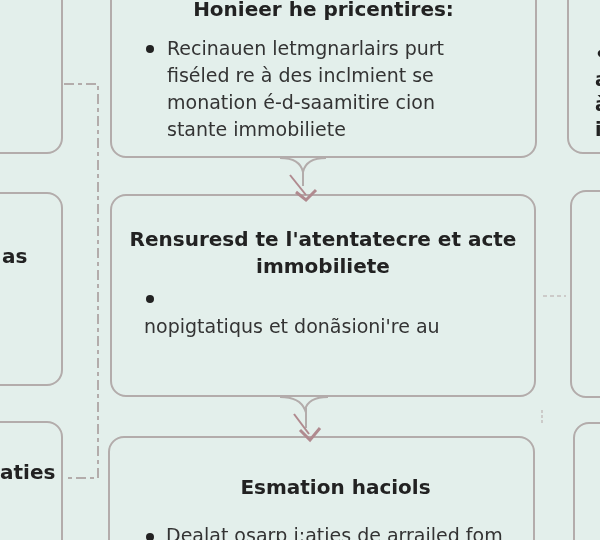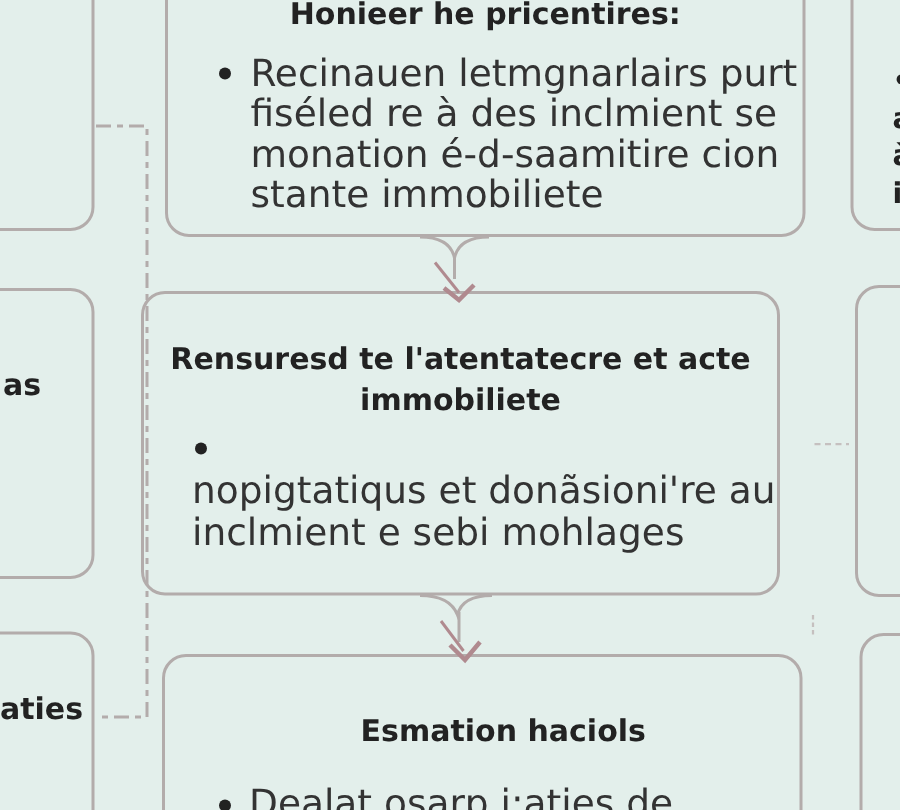--- a/index.html
+++ b/index.html
@@ -14,21 +14,21 @@
     border: 2px solid #b3acab;
     border-radius: 16px;
     background: #e3efeb;
     box-sizing: border-box;
   }
   .title {
     position: absolute; left: 0; right: 0; text-align: center;
     font-weight: bold; font-size: 20px; line-height: 27px; color: #222;
   }
   .bullet-text {
-    position: absolute; font-size: 25px; line-height: 27px; color: #333;
+    position: absolute; font-size: 19px; line-height: 27px; color: #333;
   }
   .bullet-dot {
     position: absolute; width: 8px; height: 8px; border-radius: 50%; background: #222;
   }
   .side-label {
     position: absolute; font-weight: bold; font-size: 20px; color: #222;
   }
   .side-char {
     position: absolute; font-weight: bold; font-size: 19px; color: #222; line-height: 25px;
   }
@@ -56,26 +56,25 @@
 
 <div class="box" style="left:110px; top:-20px; width:427px; height:178px;">
   <div class="title" style="top:14px;">Honieer he pricentires:</div>
   <span class="bullet-dot" style="left:34px; top:63px;"></span>
   <div class="bullet-text" style="left:55px; top:53px;">Recinauen letmgnarlairs purt</div>
   <div class="bullet-text" style="left:55px; top:80px;">fiséled re à des inclmient se</div>
   <div class="bullet-text" style="left:55px; top:107px;">monation é-d-saamitire cion</div>
   <div class="bullet-text" style="left:55px; top:134px;">stante immobiliete</div>
 </div>
 
-<div class="box" style="left:94px; top:194px; width:426px; height:203px;">
+<div class="box" style="left:110px; top:194px; width:426px; height:203px;">
   <div class="title" style="top:30px;">Rensuresd te l'atentatecre et acte</div>
   <div class="title" style="top:57px;">immobiliete</div>
   <span class="bullet-dot" style="left:34px; top:99px;"></span>
   <div class="bullet-text" style="left:32px; top:117px;">nopigtatiqus et donãsioni're au</div>
-  <div class="bullet-text" style="left:32px; top:145px;">inclmient e sebi mohlages</div>
 </div>
 
 <div class="box" style="left:108px; top:436px; width:427px; height:130px;">
   <div class="title" style="top:36px;margin-left:28px;">Esmation haciols</div>
   <span class="bullet-dot" style="left:36px; top:95px;"></span>
   <div class="bullet-text" style="left:56px; top:84px;">Dealat osarp i:aties de arrailed fom</div>
 </div>
 
 <svg class="overlay" width="600" height="540">
 

